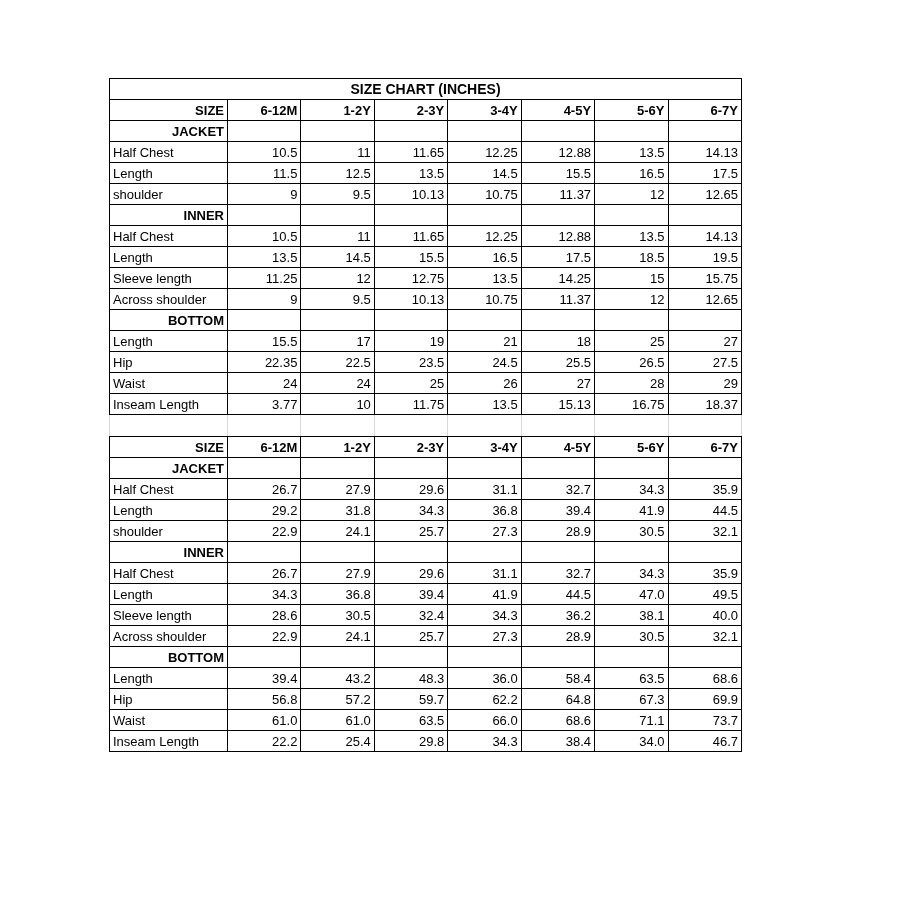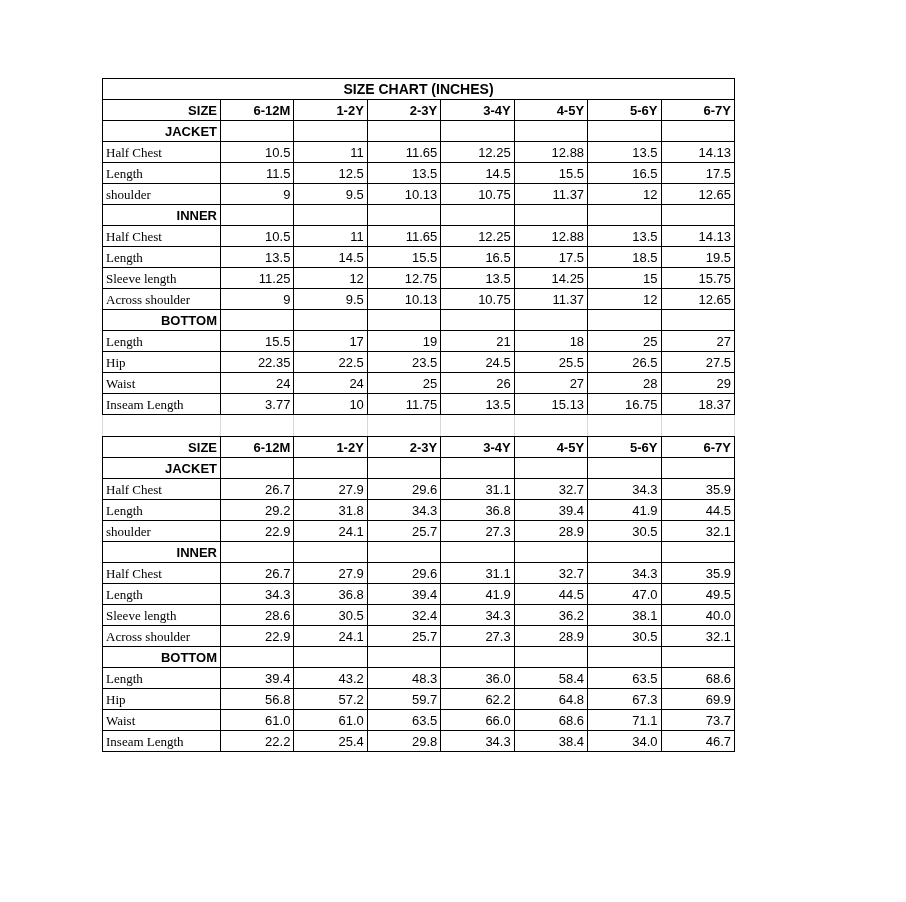--- a/index.html
+++ b/index.html
@@ -13,21 +13,21 @@
   }
   .canvas {
     position: relative;
     width: 906px;
     height: 902px;
     background: #ffffff;
     overflow: hidden;
   }
   .sheet {
     position: absolute;
-    left: 102px;
+    left: 109px;
     top: 78px;
     width: 633px;
   }
   table.size-table {
     border-collapse: collapse;
     table-layout: fixed;
     width: 633px;
     font-size: 13px;
     line-height: 1;
   }
@@ -48,21 +48,20 @@
   td.head-cell {
     font-weight: bold;
     text-align: right;
   }
   td.section-cell {
     font-weight: bold;
     text-align: right;
   }
   td.label-cell {
     text-align: left;
-    font-family: Liberation Serif, serif;
   }
   td.value-cell {
     text-align: right;
     padding-right: 4px;
   }
   .gap-row {
     position: relative;
     height: 21px;
     width: 633px;
   }

